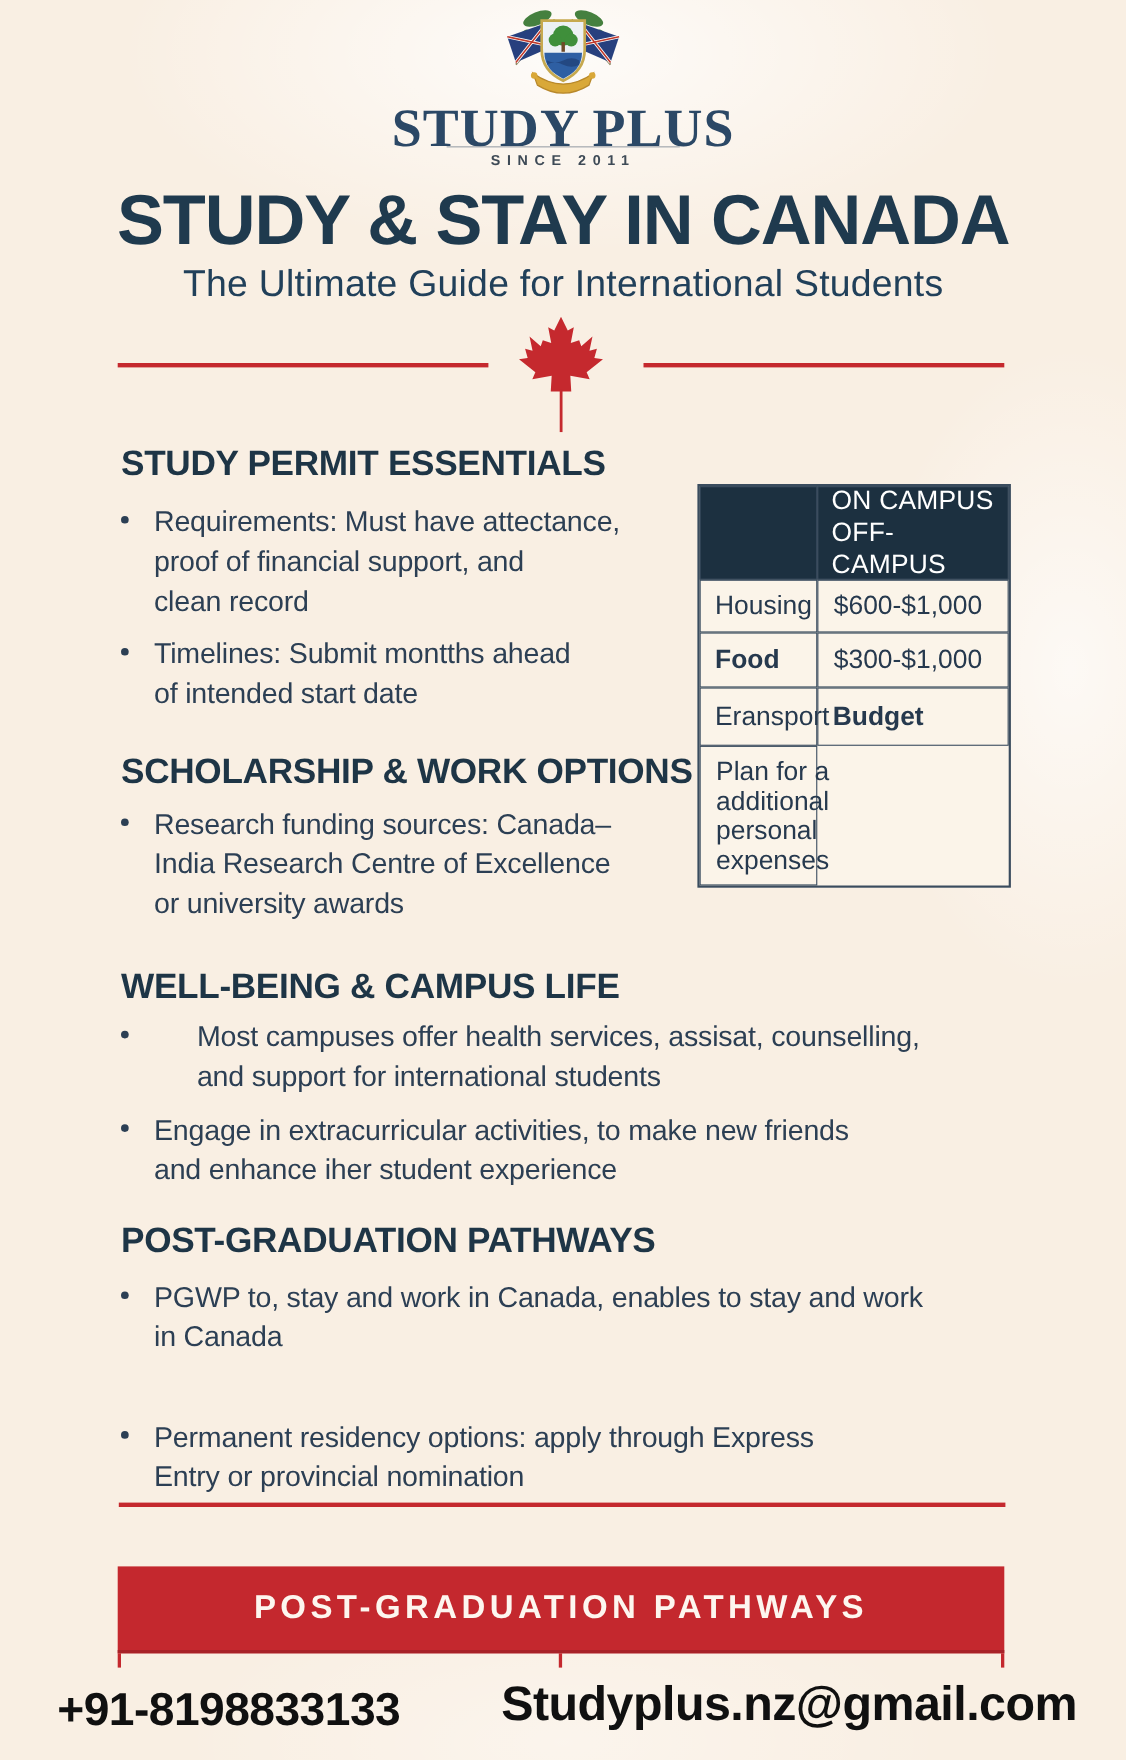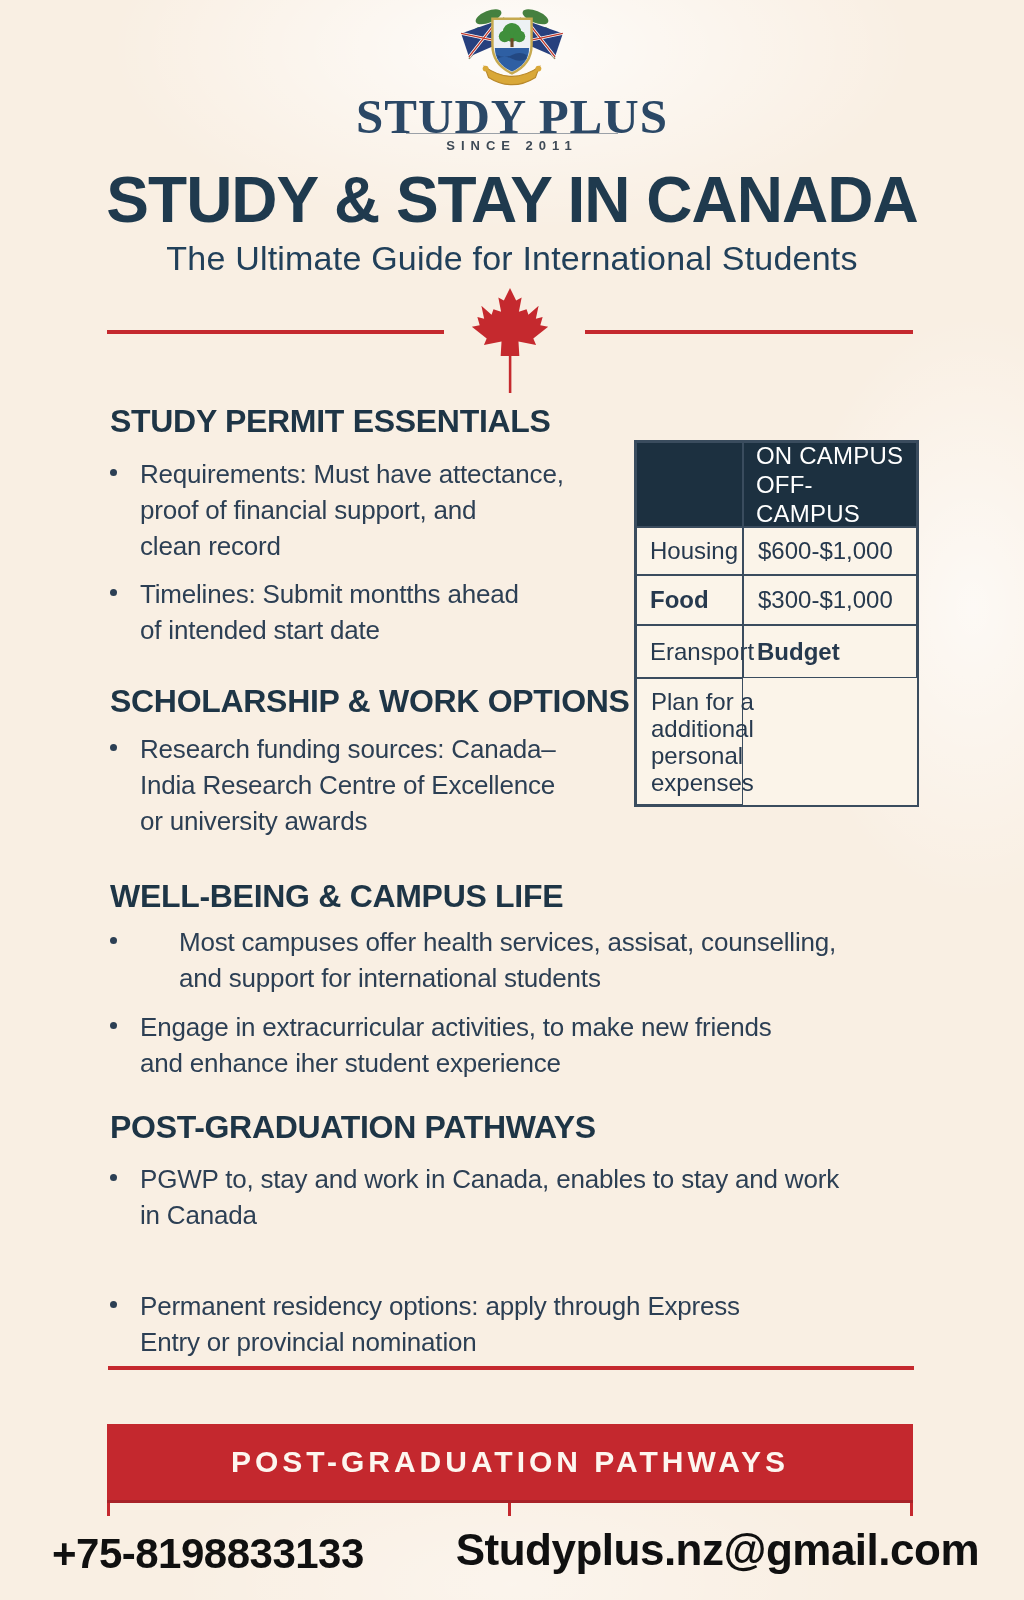--- a/index.html
+++ b/index.html
@@ -184,16 +184,16 @@
   </div>
 
   <div class="abs rule"></div>
   <div class="abs banner">
     <span>POST-GRADUATION PATHWAYS</span>
   </div>
   <div class="abs tick l"></div>
   <div class="abs tick c"></div>
   <div class="abs tick r"></div>
 
-  <div class="abs phone">+75-8198833133</div>
+  <div class="abs phone">+91-8198833133</div>
   <div class="abs email">Studyplus.nz@gmail.com</div>
 
 </div>
 
 </body></html>

